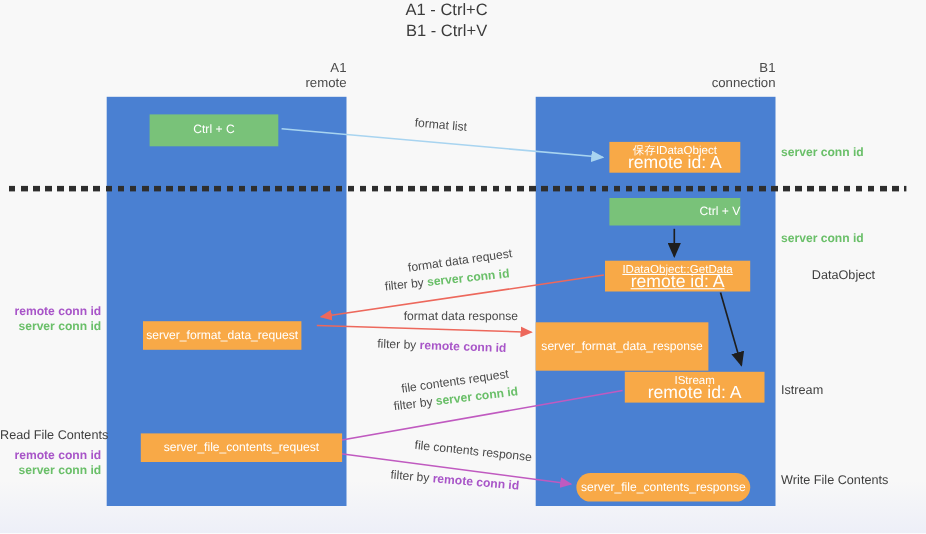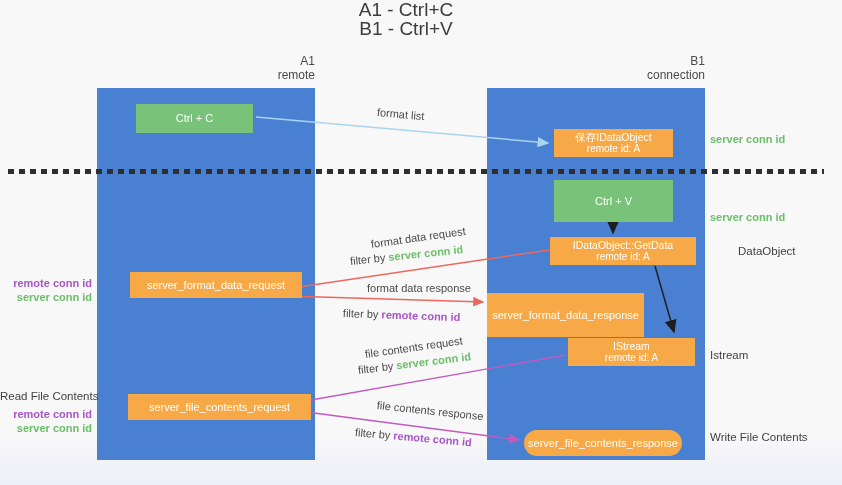--- a/index.html
+++ b/index.html
@@ -4,42 +4,42 @@
 <style>
   * { margin:0; padding:0; box-sizing:border-box; }
   html,body { background:#fff; }
   .canvas {
     position:relative; width:842px; height:485px; overflow:hidden;
     font-family:"Liberation Sans", sans-serif;
     background:linear-gradient(180deg,#f8f8f8 0%,#f8f8f8 90%,#edeff8 100%);
   }
   .title {
     position:absolute; left:0; top:8; width:812px; text-align:center;
-    font-size:19px; line-height:19px; color:#3c3c3c;
+    font-size:15px; line-height:19px; color:#3c3c3c;
   }
   .col-header {
     position:absolute; width:218px; text-align:right;
     font-size:12px; line-height:14px; color:#4a4a4a;
   }
   .column { position:absolute; top:88px; width:218px; height:372px; background:#4a80d2; z-index:1; }
   .col-left { left:97px; }
   .col-right { left:487px; }
   .dotted-line {
     position:absolute; left:8px; top:169px; width:816px; height:5px; z-index:4;
     background:repeating-linear-gradient(90deg,#2e2e2e 0 6px,transparent 6px 11px);
   }
   svg.arrows { position:absolute; left:0; top:0; z-index:2; }
   .node {
     position:absolute; z-index:3; color:#fff; text-align:center;
     display:flex; flex-direction:column; justify-content:center;
     font-size:11px; line-height:13px;
   }
   .node.green { background:#79c279; }
   .node.orange { background:#f8a947; }
-  .node .sub { font-size:10px; }
+  .node .sub { font-size:16px; }
   .arrow-label {
     position:absolute; z-index:4; font-size:11px; color:#4a4a4a; white-space:nowrap;
     transform-origin:left center;
   }
   .key-green { color:#6abf69; font-weight:bold; }
   .key-purple { color:#a855c8; font-weight:bold; }
   .side-label { position:absolute; z-index:4; font-size:11px; white-space:nowrap; }
   .side-left { left:0; width:92px; text-align:right; }
   .side-right { left:710px; text-align:left; }
   .lbl-dark { color:#3f3f3f; font-size:11.5px; }
@@ -94,30 +94,30 @@
 
   <div class="node green" style="left:136px; top:104px; width:117px; height:29px;">
     <span>Ctrl + C</span>
   </div>
 
   <div class="node orange" style="left:554px; top:129px; width:119px; height:28px; font-size:10.5px; line-height:12.5px;">
     <span>保存IDataObject</span>
     <span class="sub">remote id: A</span>
   </div>
 
-  <div class="node green" style="left:554px; top:180px; width:119px; height:42px;">
+  <div class="node green" style="left:554px; top:180px; width:119px; height:25px;align-items:flex-end;">
     <span>Ctrl + V</span>
   </div>
 
-  <div class="node orange" style="left:550px; top:237px; width:146px; height:28px; font-size:10.5px; line-height:12.5px;">
+  <div class="node orange" style="left:550px; top:237px; width:132px; height:28px; font-size:10.5px; line-height:12.5px;text-decoration:underline;">
     <span>IDataObject::GetData</span>
     <span class="sub">remote id: A</span>
   </div>
 
-  <div class="node orange" style="left:130px; top:272px; width:172px; height:26px;">
+  <div class="node orange" style="left:130px; top:292px; width:144px; height:26px;">
     <span>server_format_data_request</span>
   </div>
 
   <div class="node orange" style="left:487px; top:293px; width:157px; height:44px;">
     <span>server_format_data_response</span>
   </div>
 
   <div class="node orange" style="left:568px; top:338px; width:127px; height:28px; font-size:10.5px; line-height:12.5px;">
     <span>IStream</span>
     <span class="sub">remote id: A</span>

